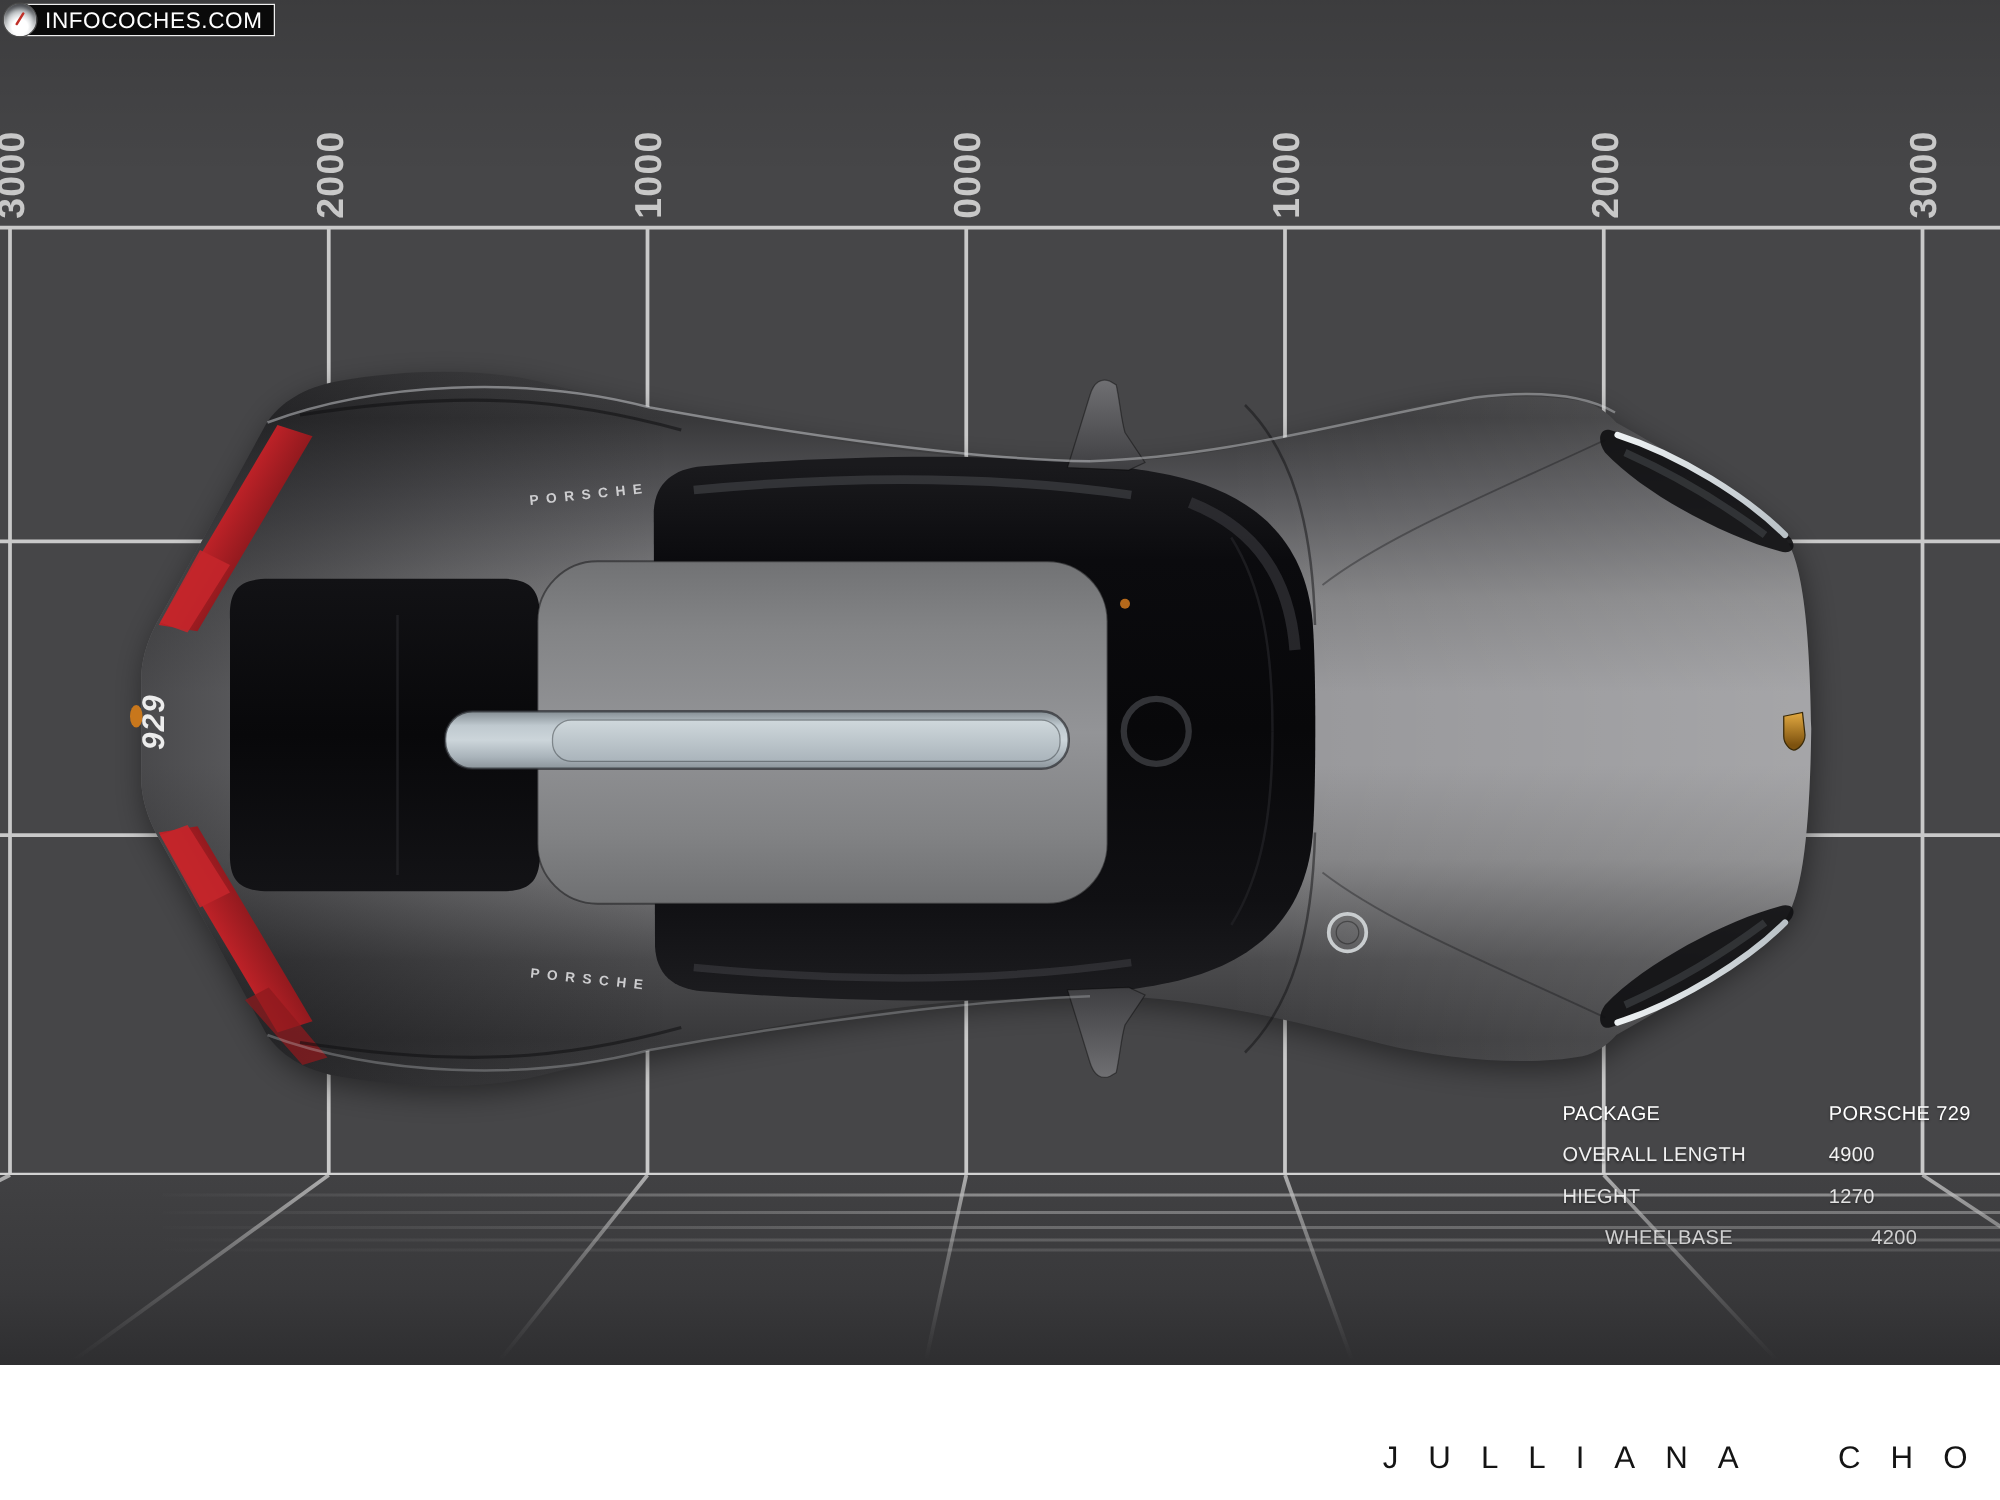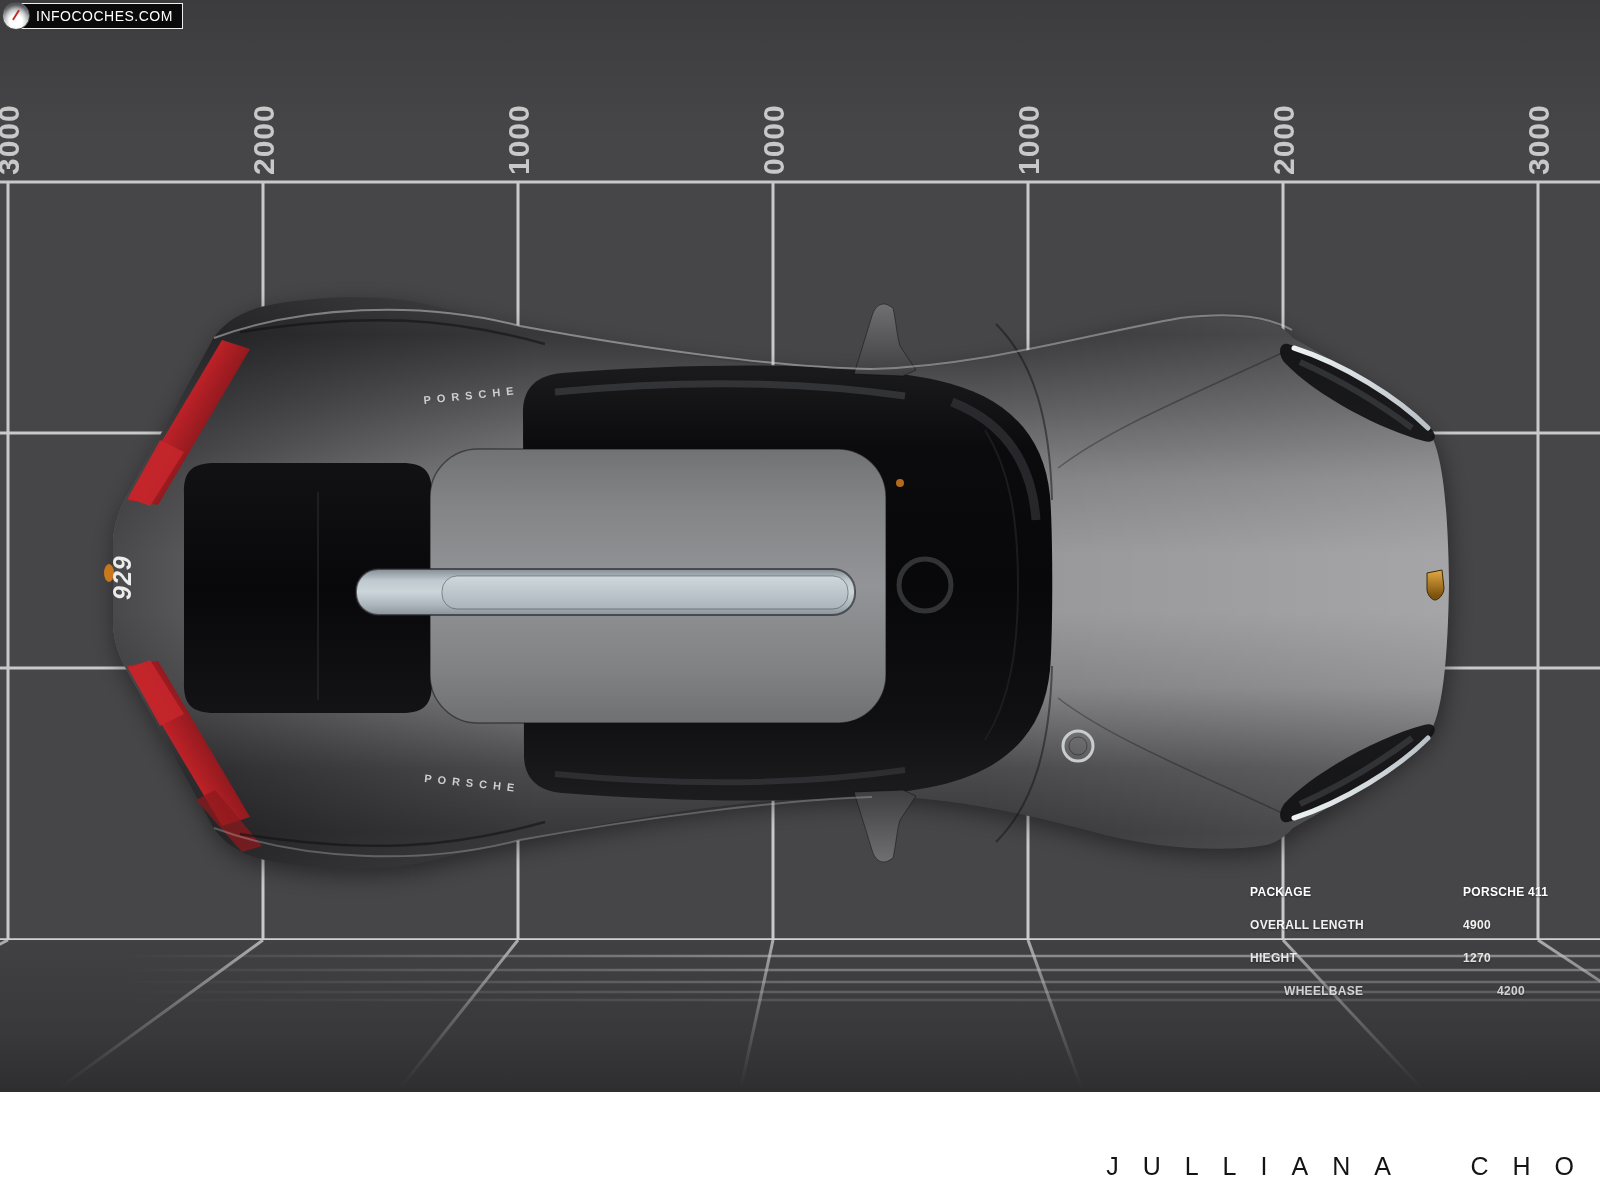--- a/index.html
+++ b/index.html
@@ -9,39 +9,39 @@
   }
   .scene{position:absolute;left:0;top:0;width:1600px;height:1200px;display:block;}
   .scene text{font-family:"Liberation Sans",sans-serif;}
   .ruler-num{fill:#c8c8c8;font-size:30px;font-weight:bold;letter-spacing:1px;}
   .brand-lettering{fill:#d9d9db;font-size:11px;font-weight:bold;letter-spacing:6px;opacity:.92;}
   .rear-badge{fill:#ececec;font-size:25px;font-weight:bold;font-style:italic;
     font-family:"Liberation Serif",serif;letter-spacing:1px;}
 
   
   .specs{position:absolute;left:1250px;top:882px;width:350px;color:#ffffff;
-    font-size:12px;font-weight:bold;z-index:5;}
+    font-size:16px;font-weight:normal;z-index:5;}
   .spec-row{display:flex;align-items:baseline;margin-bottom:13px;line-height:20px;
     text-shadow:0 1px 2px rgba(0,0,0,.45);letter-spacing:.3px;}
   .spec-row.dim1{opacity:.93;justify-content:center;}
   .spec-row.dim2{opacity:.85;filter:blur(.3px);}
   .spec-row.dim3{opacity:.75;filter:blur(.5px);margin-left:34px;}
   .spec-label{width:213px;flex:none;}
   .spec-value{flex:1;}
 
   
   .watermark{position:absolute;left:2px;top:3px;height:26px;display:flex;align-items:center;z-index:10;}
   .wm-icon{position:relative;width:26px;height:26px;border-radius:50%;z-index:2;flex:none;
     background:radial-gradient(circle at 50% 72%, #ffffff 0 28%, #d8dbdd 45%, #8e9497 78%, #5a5e60 100%);
     border:1px solid #4a4a4a;box-shadow:inset 0 -2px 3px rgba(255,255,255,.7), inset 0 3px 4px rgba(40,40,45,.75);}
   .wm-icon::after{content:"";position:absolute;left:12px;top:6px;width:2px;height:12px;
     background:#c03028;transform:rotate(32deg);border-radius:1px;}
   .wm-bar{margin-left:-13px;height:24px;display:flex;align-items:center;
     background:#0a0a0a;border:1px solid #efefef;padding:0 9px 0 18px;}
-  .wm-text{color:#ffffff;font-size:14px;letter-spacing:.5px;font-weight:normal;white-space:pre;}
+  .wm-text{color:#ffffff;font-size:18px;letter-spacing:.5px;font-weight:normal;white-space:pre;}
 
   
   .footer{position:absolute;left:0;top:1092px;width:1600px;height:108px;background:#ffffff;z-index:8;}
   .signature{position:absolute;right:2px;top:60px;color:#141414;font-size:25px;
     letter-spacing:24px;word-spacing:26px;white-space:pre;font-weight:400;}
 </style>
 </head>
 <body>
 
 <div class="stage">
@@ -292,21 +292,21 @@
       </g>
       <g transform="translate(424,782) rotate(6)">
         <text class="brand-lettering" x="0" y="0">PORSCHE</text>
       </g>
     </g>
   </svg>
 
   <div class="specs">
     <div class="spec-row">
       <span class="spec-label">PACKAGE</span>
-      <span class="spec-value">PORSCHE 411</span>
+      <span class="spec-value">PORSCHE 729</span>
     </div>
     <div class="spec-row dim1">
       <span class="spec-label">OVERALL LENGTH</span>
       <span class="spec-value">4900</span>
     </div>
     <div class="spec-row dim2">
       <span class="spec-label">HIEGHT</span>
       <span class="spec-value">1270</span>
     </div>
     <div class="spec-row dim3">

